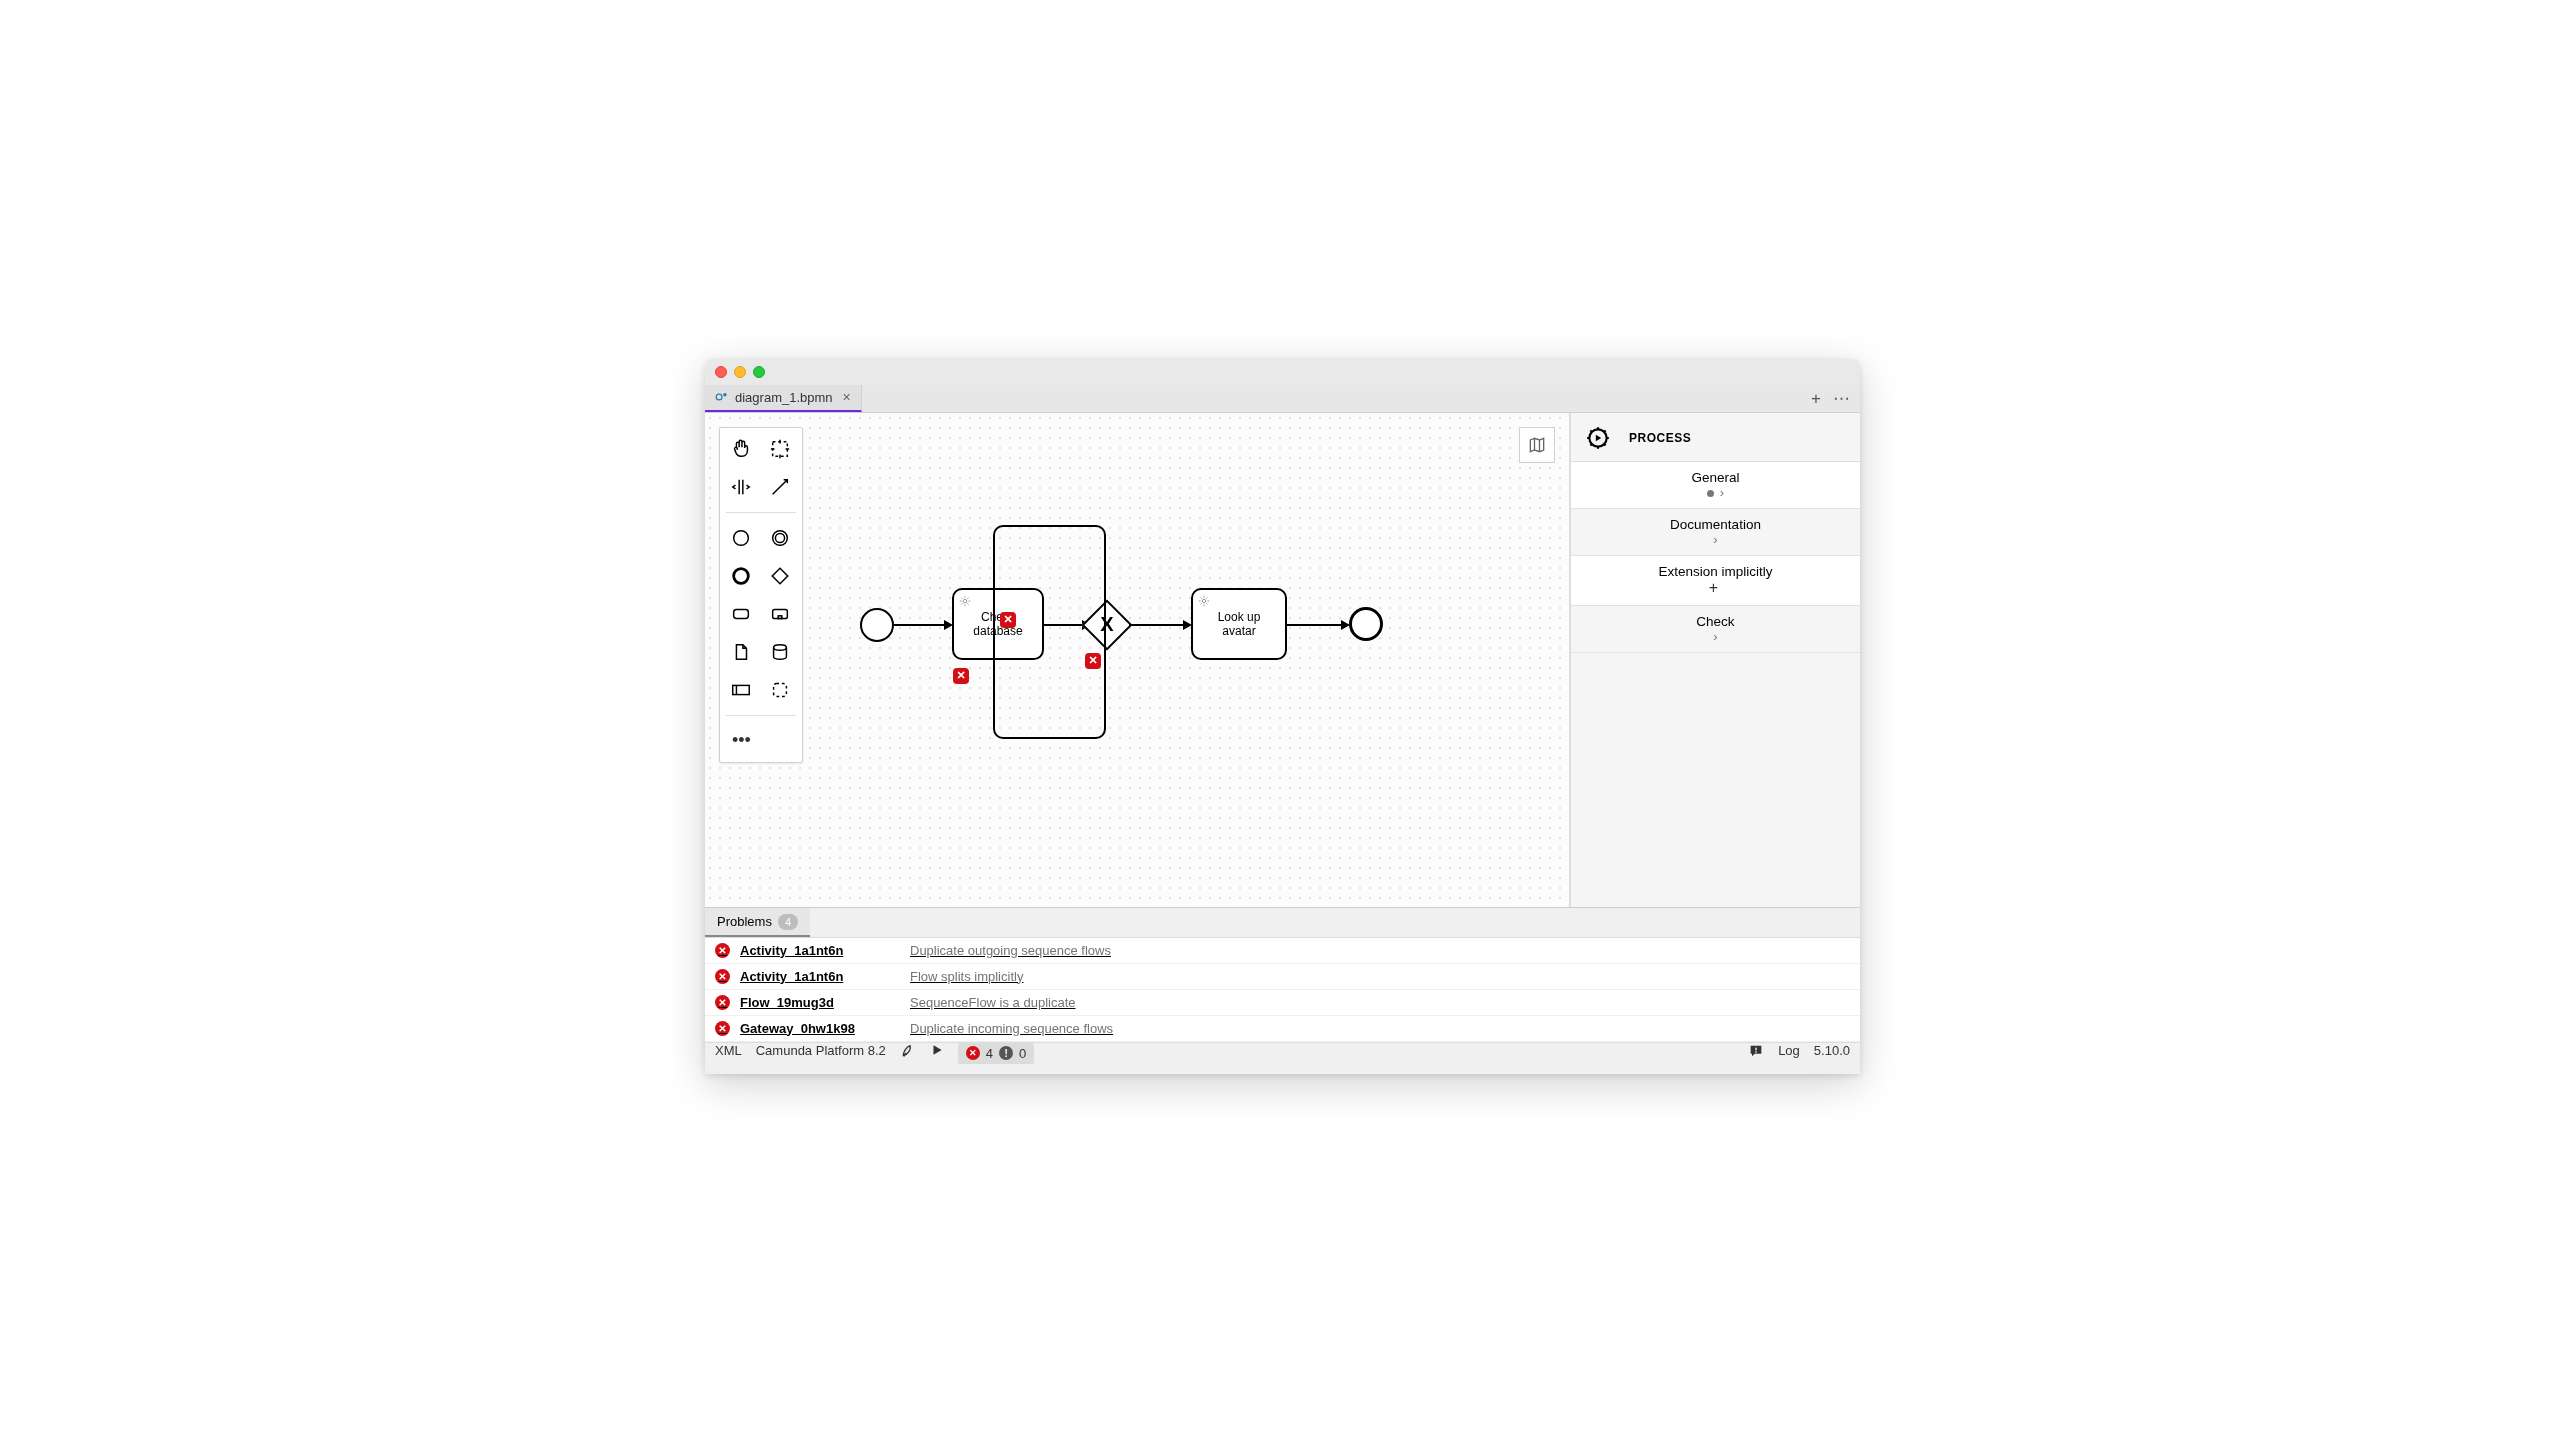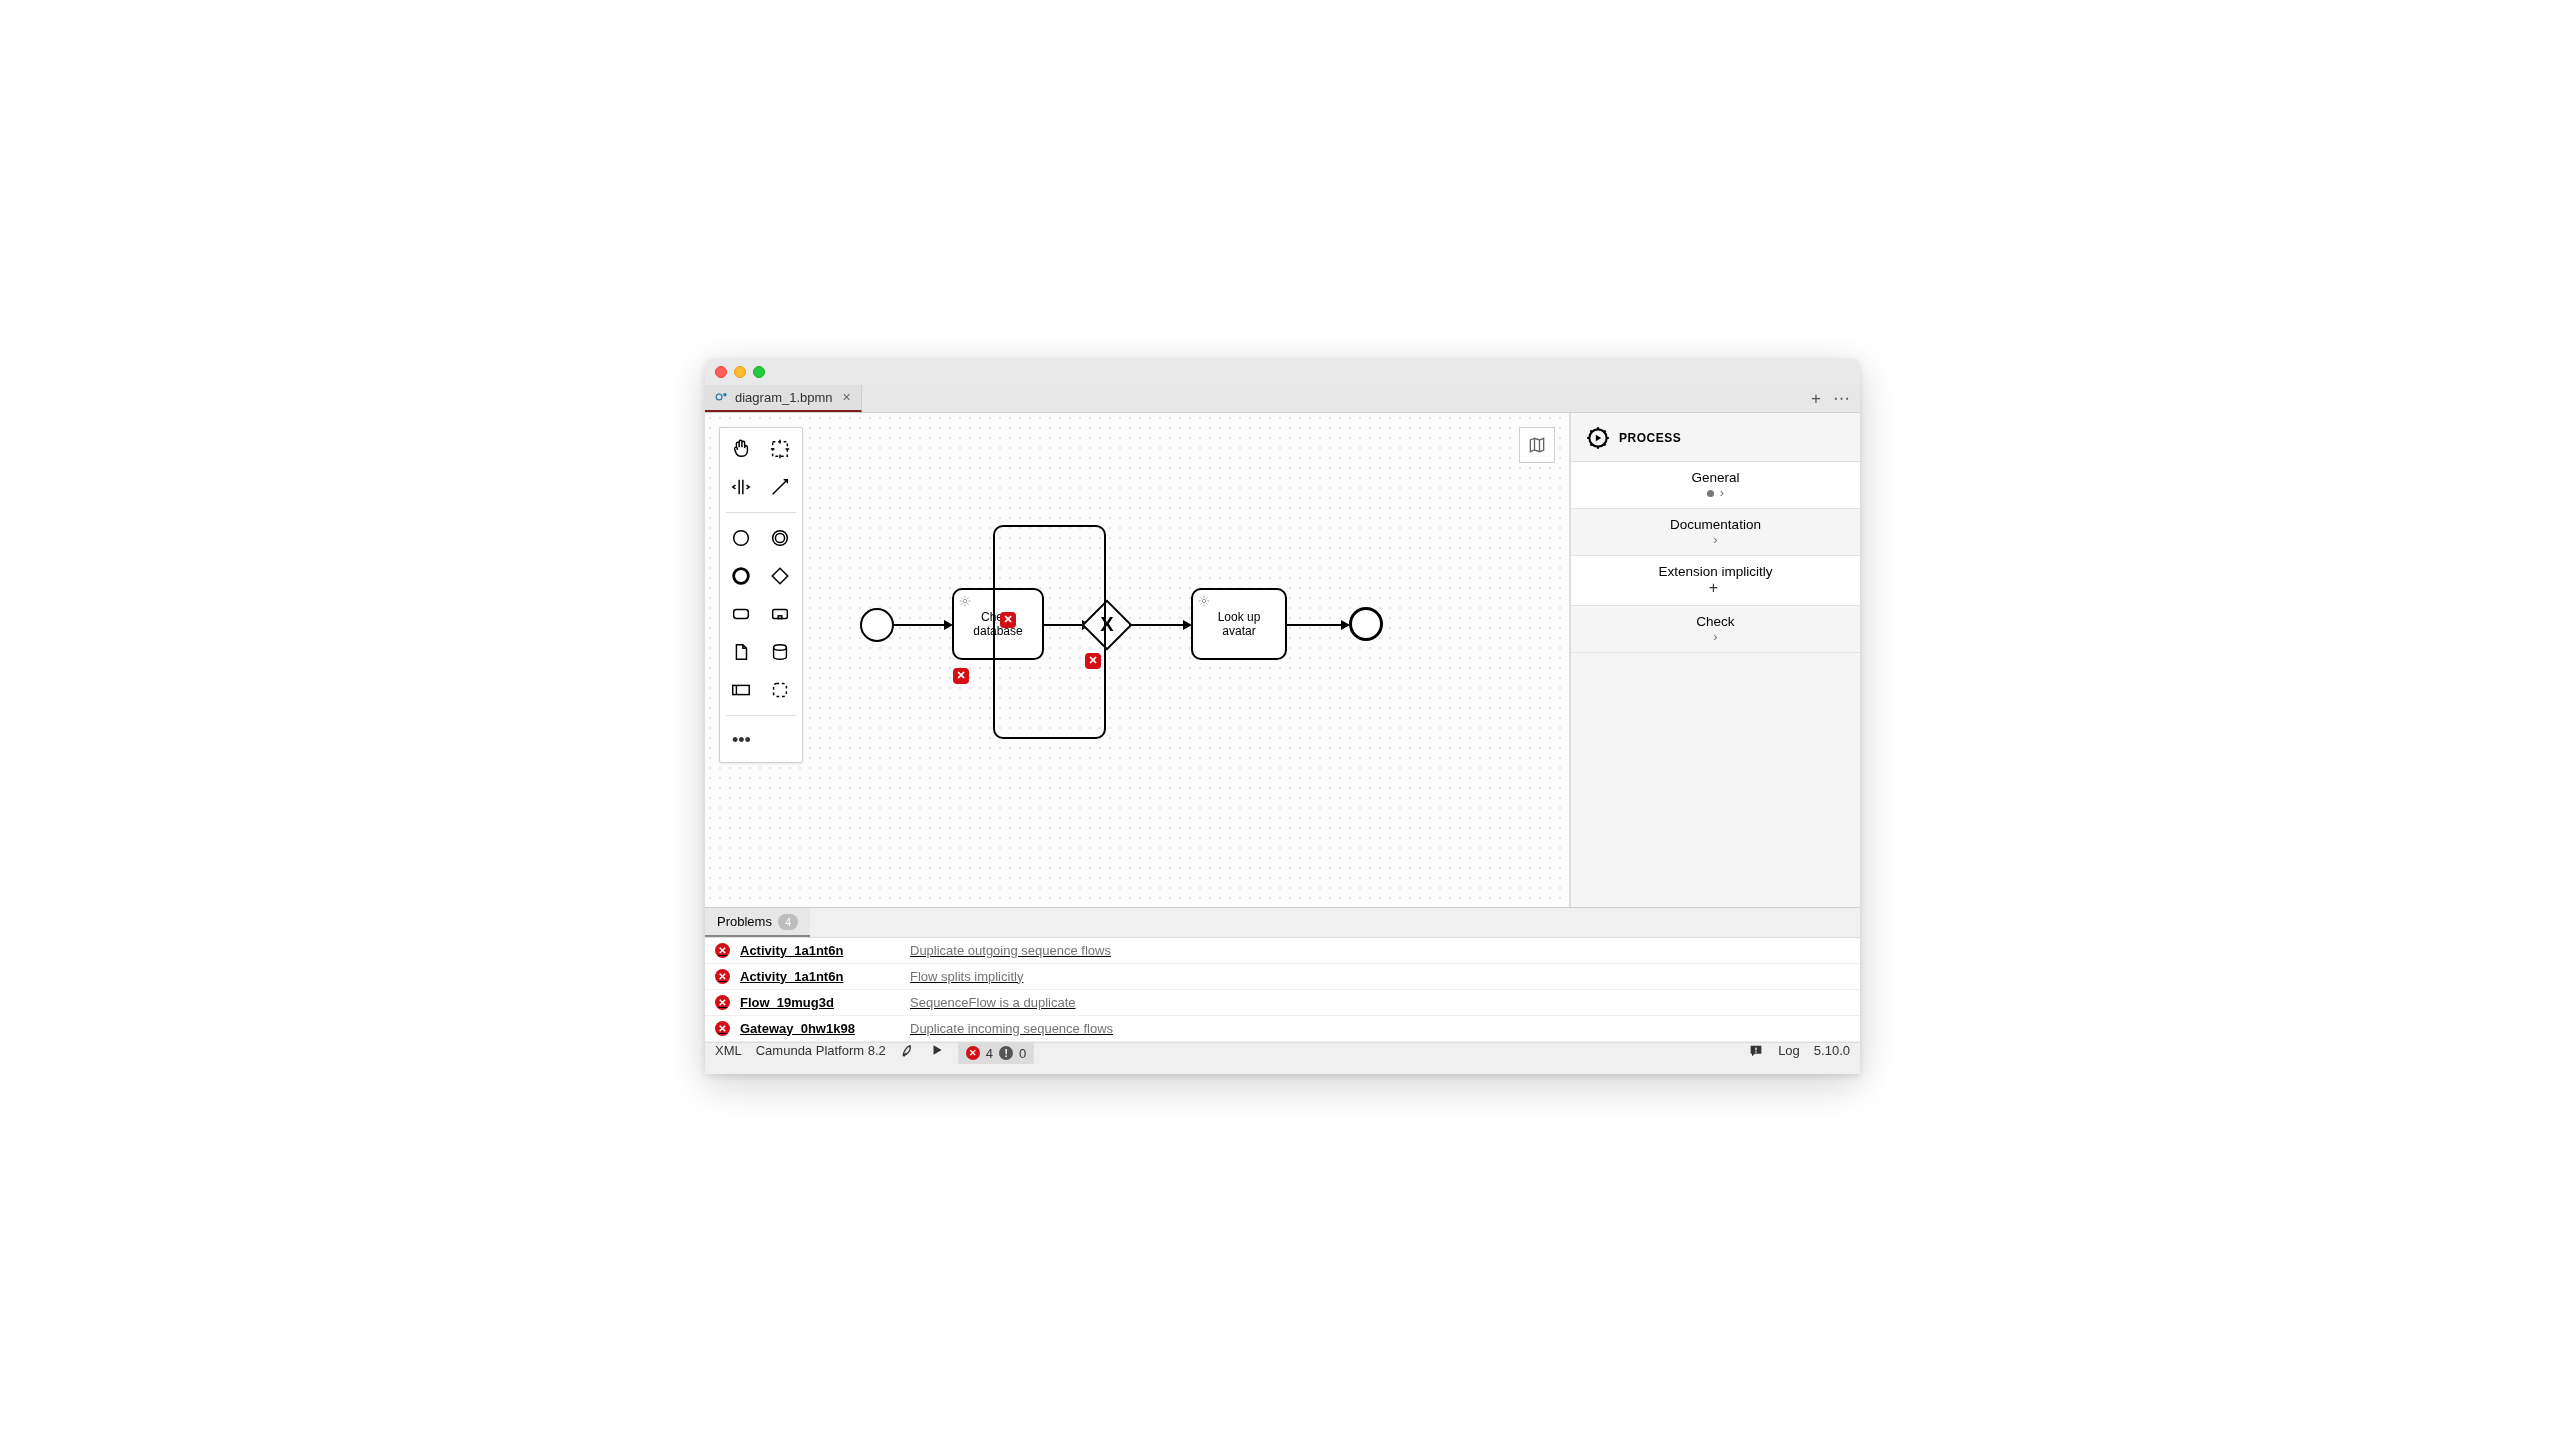--- a/index.html
+++ b/index.html
@@ -40,21 +40,21 @@
     display:flex;
     align-items:stretch;
     border-bottom:1px solid #d0d0d0;
   }
   .tab {
     display:flex; align-items:center; gap:6px;
     padding: 0 10px;
     font-size:13px;
     background:#e0e0e0;
     border-right:1px solid #cfcfcf;
-    border-bottom:2px solid #7f1d1d;
+    border-bottom:2px solid #6d28d9;
     color:#333;
   }
   .tab .tabicon { width:14px; height:14px; }
   .tab .close-x { font-size:14px; color:#666; cursor:pointer; margin-left:4px; }
   .tabbar-spacer { flex:1; }
   .tabbar-actions { display:flex; align-items:center; gap:12px; padding:0 10px; color:#555; }
   .tabbar-actions span { cursor:pointer; font-size:17px; line-height:1; }
 
   
   .main {
@@ -175,21 +175,21 @@
   .err-marker::after { content:"✕"; }
 
   
   .props {
     width: 290px;
     background:#f5f5f5;
     display:flex; flex-direction:column;
     border-left:1px solid #ddd;
   }
   .props-header {
-    display:flex; align-items:center; gap:8px;
+    display:flex; align-items:center; gap:18px;
     padding:12px 14px 10px 14px;
     border-bottom:1px solid #ddd;
   }
   .props-header .icon { width:26px; height:26px; }
   .props-header .title { font-size:12px; font-weight:700; letter-spacing:0.5px; }
 
   .props-row {
     display:flex; align-items:center; justify-content:space-between;
     padding:8px 14px;
     background:#fff;

